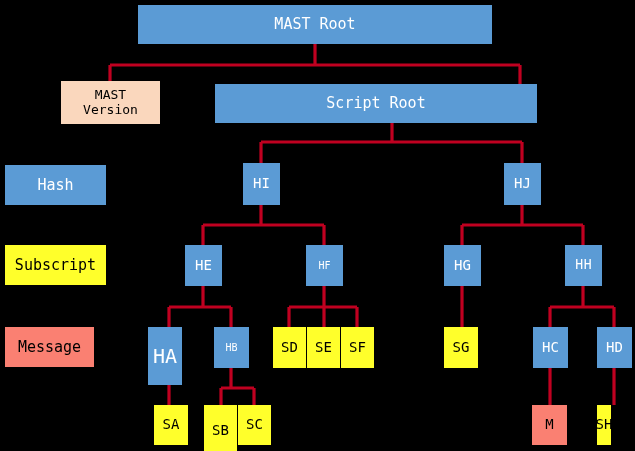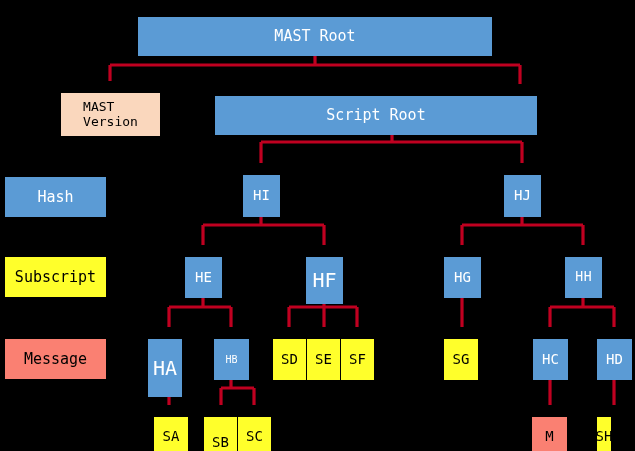--- a/index.html
+++ b/index.html
@@ -21,24 +21,24 @@
     top: 0;
     width: 635px;
     height: 451px;
   }
   .node {
     position: absolute;
     box-sizing: border-box;
     display: flex;
     align-items: center;
     justify-content: center;
+    text-align: center;
     line-height: 1.12;
     white-space: pre-line;
     z-index: 5;
-    margin-top: 12px;
   }
   .node.hash {
     background: #5b9bd5;
     color: #ffffff;
   }
   .node.subscript {
     background: #ffff2b;
     color: #000000;
   }
   .node.message {
@@ -97,31 +97,31 @@
       <path d="M 231 368 L 231 388" stroke="#c00020" stroke-width="3.2" fill="none" stroke-linecap="butt"></path>
       <path d="M 221 388 L 254 388" stroke="#c00020" stroke-width="3.2" fill="none" stroke-linecap="butt"></path>
       <path d="M 221 388 L 221 405" stroke="#c00020" stroke-width="3.2" fill="none" stroke-linecap="butt"></path>
       <path d="M 254 388 L 254 405" stroke="#c00020" stroke-width="3.2" fill="none" stroke-linecap="butt"></path>
       <path d="M 550 368 L 550 405" stroke="#c00020" stroke-width="3.2" fill="none" stroke-linecap="butt"></path>
       <path d="M 614 368 L 614 405" stroke="#c00020" stroke-width="3.2" fill="none" stroke-linecap="butt"></path>
     </svg>
   <div id="legend-layer">
       <div class="legend-box node hash" style="left: 5px; top: 165px; width: 101px; height: 40px; font-size: 15px;">Hash</div>
       <div class="legend-box node subscript" style="left: 5px; top: 245px; width: 101px; height: 40px; font-size: 15px;">Subscript</div>
-      <div class="legend-box node message" style="left: 5px; top: 327px; width: 101px; height: 40px; font-size: 15px;">Message</div>
+      <div class="legend-box node message" style="left: 5px; top: 327px; width: 89px; height: 40px; font-size: 15px;">Message</div>
     </div>
   <div id="node-layer">
       <div class="node hash" style="left: 138px; top: 5px; width: 354px; height: 39px; font-size: 15px;">MAST Root</div>
       <div class="node version" style="left: 61px; top: 81px; width: 99px; height: 43px; font-size: 13px;">MAST
 Version</div>
       <div class="node hash" style="left: 215px; top: 84px; width: 322px; height: 39px; font-size: 15px;">Script Root</div>
       <div class="node hash" style="left: 243px; top: 163px; width: 37px; height: 42px; font-size: 14px;">HI</div>
       <div class="node hash" style="left: 504px; top: 163px; width: 37px; height: 42px; font-size: 14px;">HJ</div>
       <div class="node hash" style="left: 185px; top: 245px; width: 37px; height: 41px; font-size: 14px;">HE</div>
-      <div class="node hash" style="left: 306px; top: 245px; width: 37px; height: 47px; font-size: 20px;">HF</div>
+      <div class="node hash" style="left: 306px; top: 245px; width: 37px; height: 41px; font-size: 10px;">HF</div>
       <div class="node hash" style="left: 444px; top: 245px; width: 37px; height: 41px; font-size: 14px;">HG</div>
       <div class="node hash" style="left: 565px; top: 245px; width: 37px; height: 41px; font-size: 14px; font-family: Liberation Mono, monospace;">HH</div>
       <div class="node hash" style="left: 148px; top: 327px; width: 34px; height: 58px; font-size: 20px;">HA</div>
       <div class="node hash" style="left: 214px; top: 327px; width: 35px; height: 41px; font-size: 10px;">HB</div>
       <div class="node subscript" style="left: 273px; top: 327px; width: 33px; height: 41px; font-size: 14px;">SD</div>
       <div class="node subscript" style="left: 307px; top: 327px; width: 33px; height: 41px; font-size: 14px;">SE</div>
       <div class="node subscript" style="left: 341px; top: 327px; width: 33px; height: 41px; font-size: 14px;">SF</div>
       <div class="node subscript" style="left: 444px; top: 327px; width: 34px; height: 41px; font-size: 14px;">SG</div>
       <div class="node hash" style="left: 533px; top: 327px; width: 35px; height: 41px; font-size: 14px;">HC</div>
       <div class="node hash" style="left: 597px; top: 327px; width: 35px; height: 41px; font-size: 14px;">HD</div>

